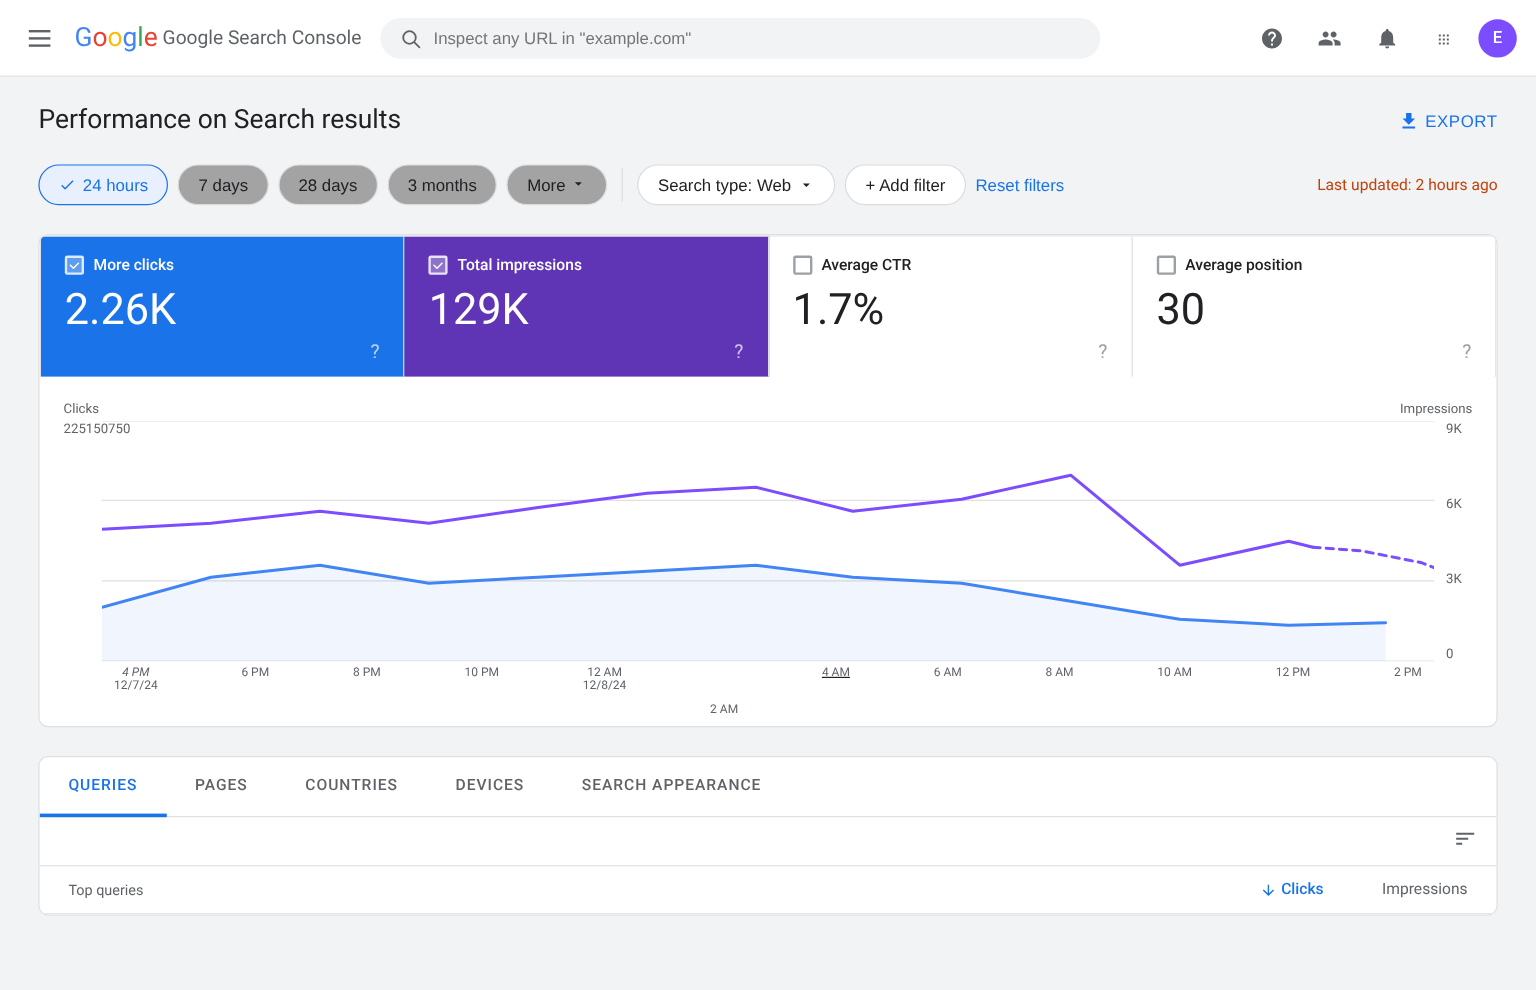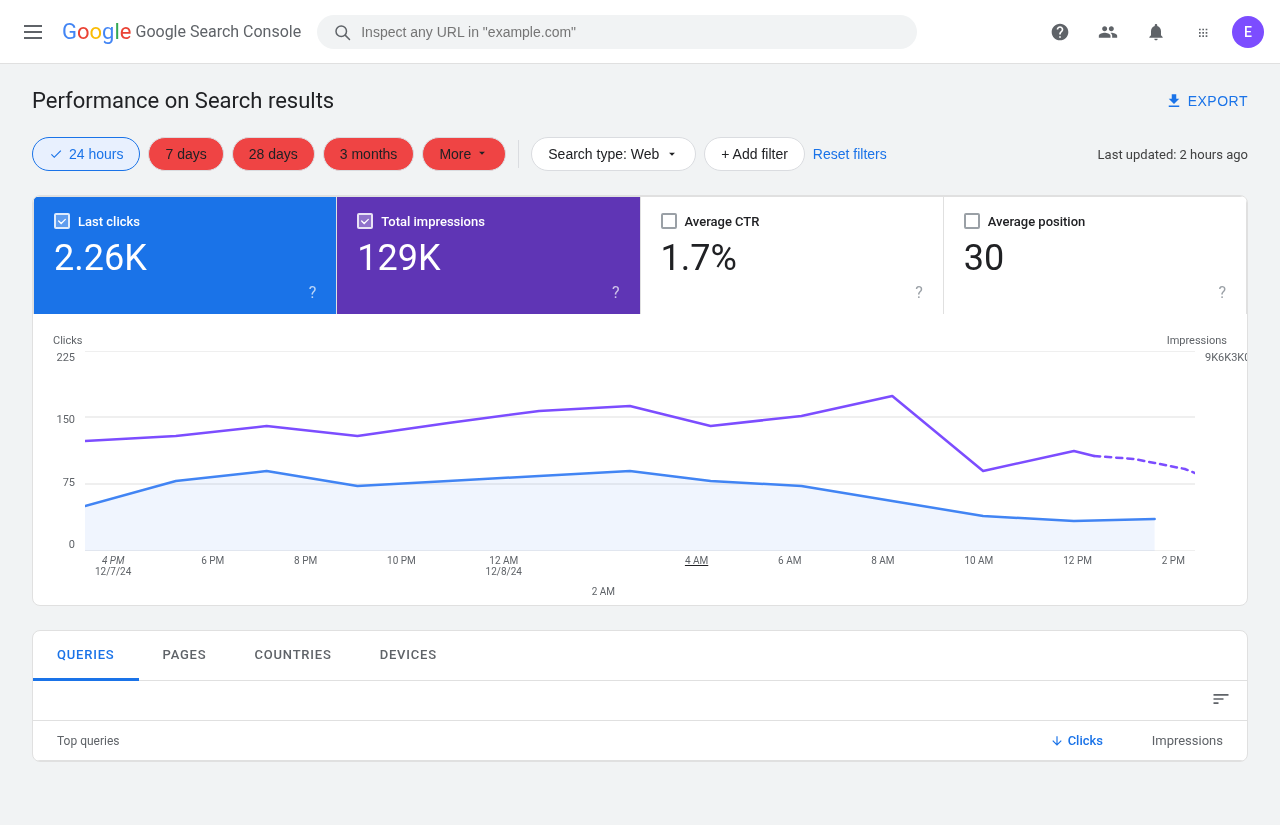--- a/index.html
+++ b/index.html
@@ -43,37 +43,37 @@
     .page-title { font-size: 22px; font-weight: 400; color: #202124; }
     .export-btn {
       display: flex; align-items: center; gap: 5px; color: #1a73e8; font-size: 14px;
       font-weight: 500; cursor: pointer; border: none; background: transparent; text-transform: uppercase; letter-spacing: 0.5px;
     }
 
     
     .filters { display: flex; align-items: center; gap: 8px; margin-bottom: 24px; flex-wrap: wrap; }
     .filter-btn {
       padding: 8px 16px; border: 1px solid #dadce0; border-radius: 20px;
-      background: #ef4444; cursor: pointer; font-size: 14px; color: #202124; display: flex; align-items: center; gap: 6px;
+      background: #a3a3a3; cursor: pointer; font-size: 14px; color: #202124; display: flex; align-items: center; gap: 6px;
     }
     .filter-btn.active {
       background: #e8f0fe; border-color: #1a73e8; color: #1a73e8;
       font-weight: 500;
     }
     .filter-divider { width: 1px; height: 28px; background: #dadce0; margin: 0 4px; }
     .search-type-btn {
       padding: 8px 16px; border: 1px solid #dadce0; border-radius: 20px;
       background: #fff; cursor: pointer; font-size: 14px; color: #202124; display: flex; align-items: center; gap: 6px;
     }
     .add-filter-btn {
       padding: 8px 16px; border: 1px solid #dadce0; border-radius: 20px;
       background: #fff; cursor: pointer; font-size: 14px; color: #202124; display: flex; gap: 6px;
     }
     .reset-btn { color: #1a73e8; font-size: 14px; cursor: pointer; background: none; border: none; }
-    .last-updated { margin-left: auto; color: #404040; font-size: 13px; }
+    .last-updated { margin-left: auto; color: #c2410c; font-size: 13px; }
 
     
     .metrics-row { display: flex; border: 1px solid #e0e0e0; border-radius: 8px; overflow: hidden; margin-bottom: 0; background: #fff; }
     .metric-card {
       flex: 1; padding: 16px 20px 12px; border-right: 1px solid #e0e0e0; min-width: 0;
     }
     .metric-card:last-child { border-right: none; }
     .metric-card.blue-active { background: #1a73e8; }
     .metric-card.purple-active { background: #5f35b5; }
     .metric-header { display: flex; align-items: center; gap: 8px; margin-bottom: 8px; }
@@ -210,21 +210,21 @@
 
     <div class="metrics-row" style="border-bottom:none;border-radius:0;">
 
       <div class="metric-card blue-active">
         <div class="metric-header">
           <div style="width:16px;height:16px;border:2px solid rgba(255,255,255,0.8);border-radius:2px;background:rgba(255,255,255,0.3);display:flex;align-items:center;justify-content:center;">
             <svg width="10" height="10" viewBox="0 0 12 12">
                 <path d="M2 6l3 3 5-5" stroke="white" stroke-width="1.5" fill="none" stroke-linecap="round"></path>
               </svg>
           </div>
-          <span class="metric-label light">Last clicks</span>
+          <span class="metric-label light">More clicks</span>
         </div>
         <div class="metric-value light">2.26K</div>
         <div class="metric-footer">
           <span class="help-icon">?</span>
         </div>
       </div>
 
       <div class="metric-card purple-active">
         <div class="metric-header">
           <div style="width:16px;height:16px;border:2px solid rgba(255,255,255,0.8);border-radius:2px;background:rgba(255,255,255,0.3);display:flex;align-items:center;justify-content:center;">
@@ -265,21 +265,21 @@
 
     <div style="padding:20px 20px 8px;position:relative;">
       <div style="position:relative;">
 
         <div style="display:flex;justify-content:space-between;margin-bottom:4px;">
           <span style="font-size:11px;color:#5f6368;">Clicks</span>
           <span style="font-size:11px;color:#5f6368;">Impressions</span>
         </div>
         <div style="display:flex;align-items:stretch;gap:0;">
 
-          <div style="display:flex;flex-direction:column;justify-content:space-between;padding-right:10px;color:#5f6368;font-size:11px;width:32px;height:200px;text-align:right;">
+          <div style="display:flex;flex-direction:row;justify-content:space-between;padding-right:10px;color:#5f6368;font-size:11px;width:32px;height:200px;text-align:right;">
             <span>225</span>
             <span>150</span>
             <span>75</span>
             <span>0</span>
           </div>
 
           <div style="flex:1;position:relative;">
             <svg viewBox="0 0 1100 200" preserveAspectRatio="none" style="width:100%;height:200px;display:block;">
 
               <line x1="0" y1="0" x2="1100" y2="0" stroke="#e0e0e0" stroke-width="1"></line>
@@ -290,21 +290,21 @@
               <polyline points="0,155 90,130 180,120 270,135 360,130 450,125 540,120 620,130 710,135 800,150 890,165 980,170 1060,168" fill="none" stroke="#4285f4" stroke-width="2.5" stroke-linejoin="round" stroke-linecap="round"></polyline>
 
               <polygon points="0,155 90,130 180,120 270,135 360,130 450,125 540,120 620,130 710,135 800,150 890,165 980,170 1060,168 1060,200 0,200" fill="rgba(66,133,244,0.08)"></polygon>
 
               <polyline points="0,90 90,85 180,75 270,85 360,72 450,60 540,55 620,75 710,65 800,45 890,120 980,100 1000,105" fill="none" stroke="#7c4dff" stroke-width="2.5" stroke-linejoin="round" stroke-linecap="round"></polyline>
 
               <polyline points="1000,105 1040,108 1060,112 1090,118 1100,122" fill="none" stroke="#7c4dff" stroke-width="2.5" stroke-dasharray="6,5" stroke-linejoin="round" stroke-linecap="round"></polyline>
             </svg>
           </div>
 
-          <div style="display:flex;justify-content:space-between;padding-left:10px;color:#5f6368;font-size:11px;width:32px;height:200px;">
+          <div style="display:flex;flex-direction:column;justify-content:space-between;padding-left:10px;color:#5f6368;font-size:11px;width:32px;height:200px;">
             <span>9K</span>
             <span>6K</span>
             <span>3K</span>
             <span>0</span>
           </div>
         </div>
 
         <div style="display:flex;justify-content:space-between;margin-top:4px;padding:0 42px;">
           <div style="text-align:center;">
             <div style="font-size:10px;color:#5f6368;font-style:italic;">4 PM</div>
@@ -348,20 +348,21 @@
       </div>
     </div>
   </div>
 
   <div class="tabs-container">
     <div class="tabs-row">
       <div class="tab-item active">QUERIES</div>
       <div class="tab-item">PAGES</div>
       <div class="tab-item">COUNTRIES</div>
       <div class="tab-item">DEVICES</div>
+      <div class="tab-item">SEARCH APPEARANCE</div>
     </div>
     <div class="tab-toolbar">
       <div style="cursor:pointer;color:#5f6368;">
         <svg width="20" height="20" viewBox="0 0 24 24" fill="#5f6368">
           <path d="M3 18h6v-2H3v2zM3 6v2h18V6H3zm0 7h12v-2H3v2z"></path>
         </svg>
       </div>
     </div>
     <div class="table-header">
       <span class="th-query">Top queries</span>

